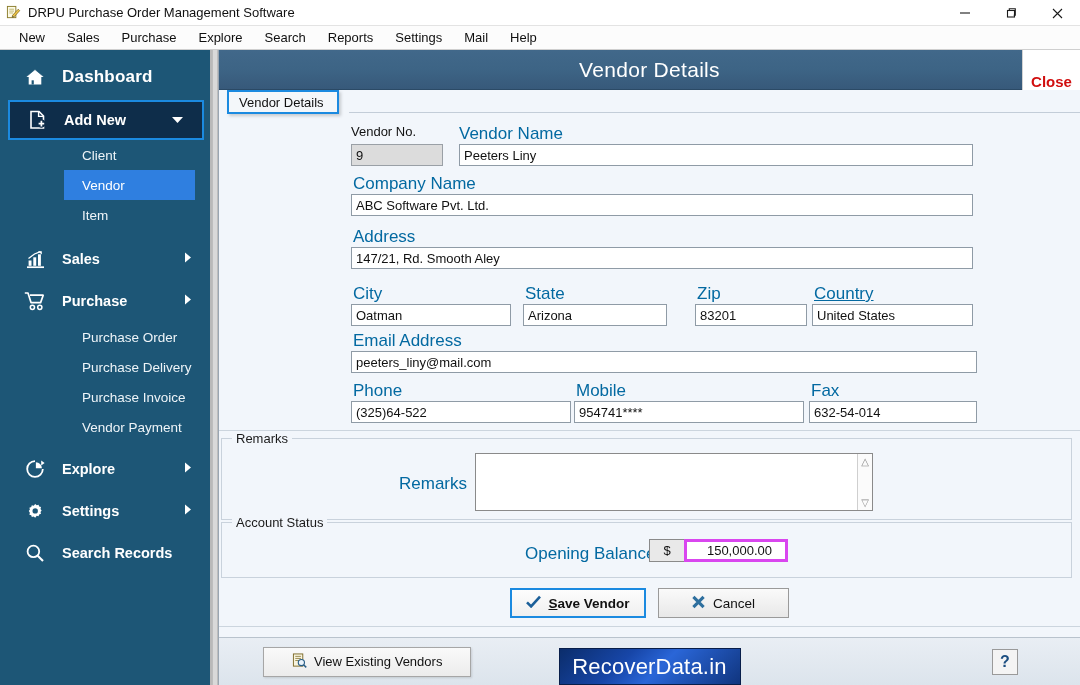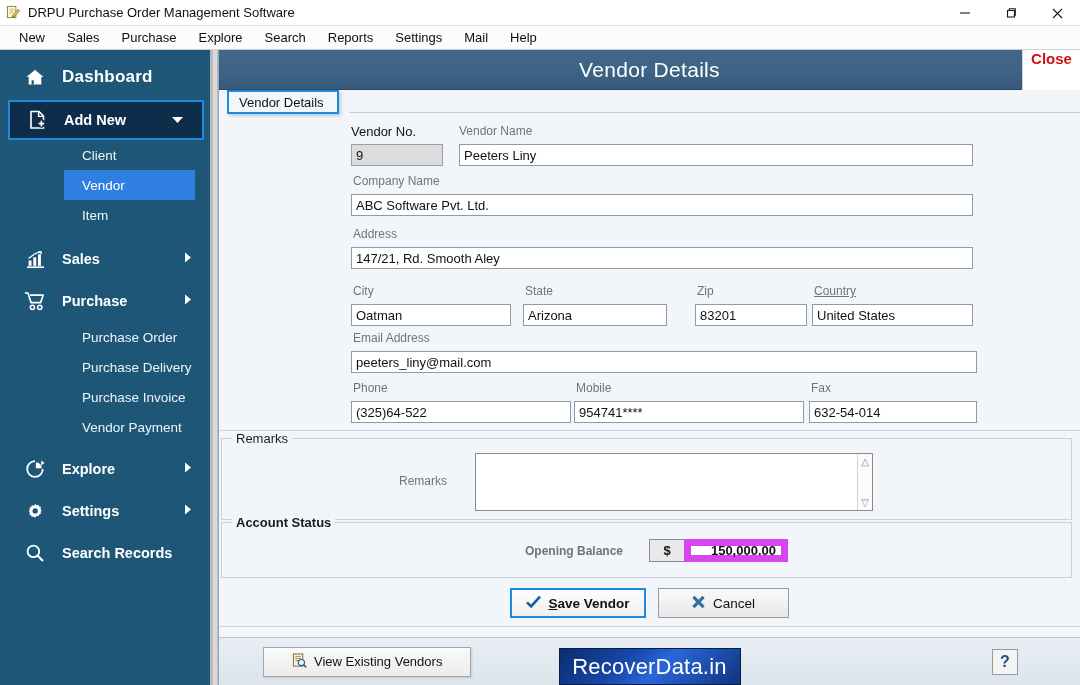--- a/index.html
+++ b/index.html
@@ -93,21 +93,21 @@
     display:flex; align-items:center; justify-content:center;
     position:relative;
     border-bottom:1px solid #2b4a66;
   }
   .form-header .ftitle {
     color:#fff; font-size:21px; letter-spacing:.3px;
     position:absolute; left:0; right:0; text-align:center;
   }
   .close-box {
     position:absolute; right:0; top:0; height:40px; width:58px;
-    background:#ffffff; display:flex; align-items:flex-start; justify-content:center;
+    background:#ffffff; display:flex; align-items:flex-end; justify-content:center;
     border-left:1px solid #d2d2d2;
   }
   .close-box span { color:#d10f0f; font-weight:bold; font-size:15px; }
 
   .tabstrip { height:24px; flex:0 0 24px; position:relative; background:#f2f6fb; }
   .tab {
     position:absolute; left:8px; top:0;
     height:24px; min-width:112px;
     background:#f4f7fa;
     border:2px solid #1b8ae0;
@@ -115,21 +115,21 @@
     font-size:13px; color:#111;
     box-shadow: 2px 2px 3px rgba(0,0,0,.18);
   }
   .tab-underline {
     position:absolute; left:130px; right:0; top:22px; height:1px; background:#c3cdd8;
   }
 
   .form-body { flex:1 1 auto; position:relative; padding: 6px 8px 0 8px; min-height:0;margin-top:8px; }
 
   
-  .fl { font-size:12px; color:#737373; }
+  .fl { font-size:17px; color:#0369a1; }
   .inp {
     height:22px; background:#ffffff; border:1px solid #8f9ba6;
     font-size:13px; color:#111; display:flex; align-items:center; padding:0 4px;
     font-family:"Liberation Sans", sans-serif;
   }
   .inp.readonly { background:#dcdcdc; border:1px solid #9aa0a6; }
 
   
   .grp { border:1px solid #c9d2dc; margin:0; position:relative; }
   .grp > .legend {
@@ -425,26 +425,26 @@
           <div class="abs fl" style="left:177px; top:35px;">Remarks</div>
           <div class="abs ta" style="left:253px; top:14px;">
             <span style="display:block;padding:3px 5px;font-size:13px;"></span>
             <div class="ta-sb">
               <span>△</span>
               <span>▽</span>
             </div>
           </div>
         </div>
 
-        <div class="abs grp" style="left:2px; top:400px; width:851px; height:56px;font-weight:bold;">
+        <div class="abs grp" style="left:2px; top:400px; width:851px; height:56px;">
           <span class="legend">Account Status</span>
           <div class="abs fl" style="left:303px; top:21px;">Opening Balance</div>
           <div class="abs" style="left:427px; top:16px; display:flex;">
             <div style="width:35px;height:23px;background:#e9e9e9;border:1px solid #8a8a8a;border-right:none;display:flex;align-items:center;justify-content:center;font-size:13px;">$</div>
-            <div style="width:104px;height:23px;background:#ffffff;border:7px solid #d946ef;display:flex;align-items:center;justify-content:flex-end;padding-right:5px;font-size:13px;">150,000.00</div>
+            <div style="width:104px;height:23px;background:#ffffff;border:3px solid #d946ef;display:flex;align-items:center;justify-content:flex-end;padding-right:13px;font-size:13px;">150,000.00</div>
           </div>
         </div>
 
         <div class="abs" style="left:0; right:0; top:466px; display:flex; justify-content:center; gap:12px;">
           <div class="btn primary">
             <span>
               <svg width="15" height="13" viewBox="0 0 15 13">
                   <path d="M1 7.3 L5.1 11.4 L14 1.6" fill="none" stroke="#1b5f99" stroke-width="2.6"></path>
                 </svg>
             </span>

